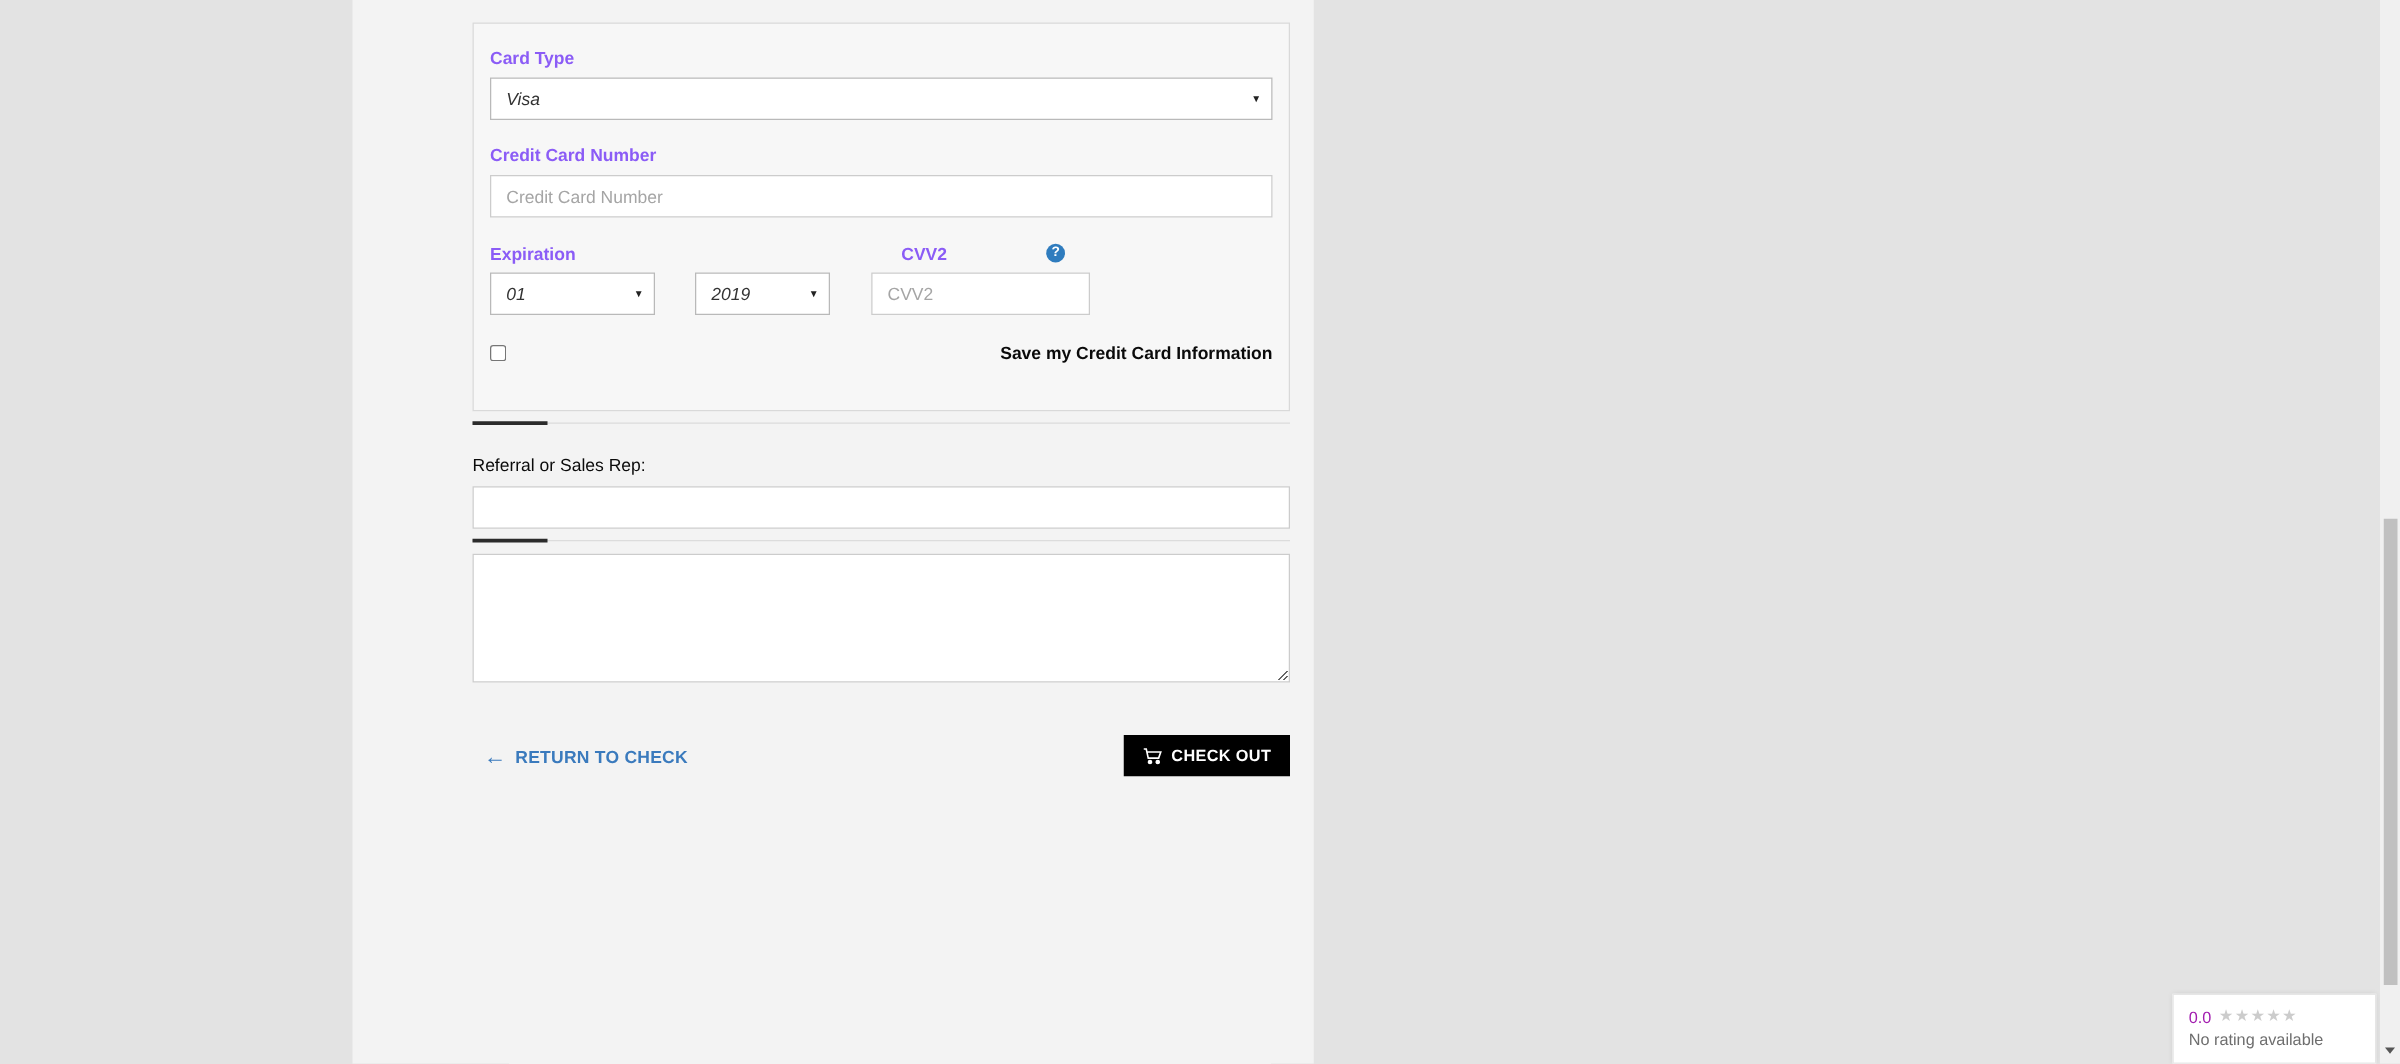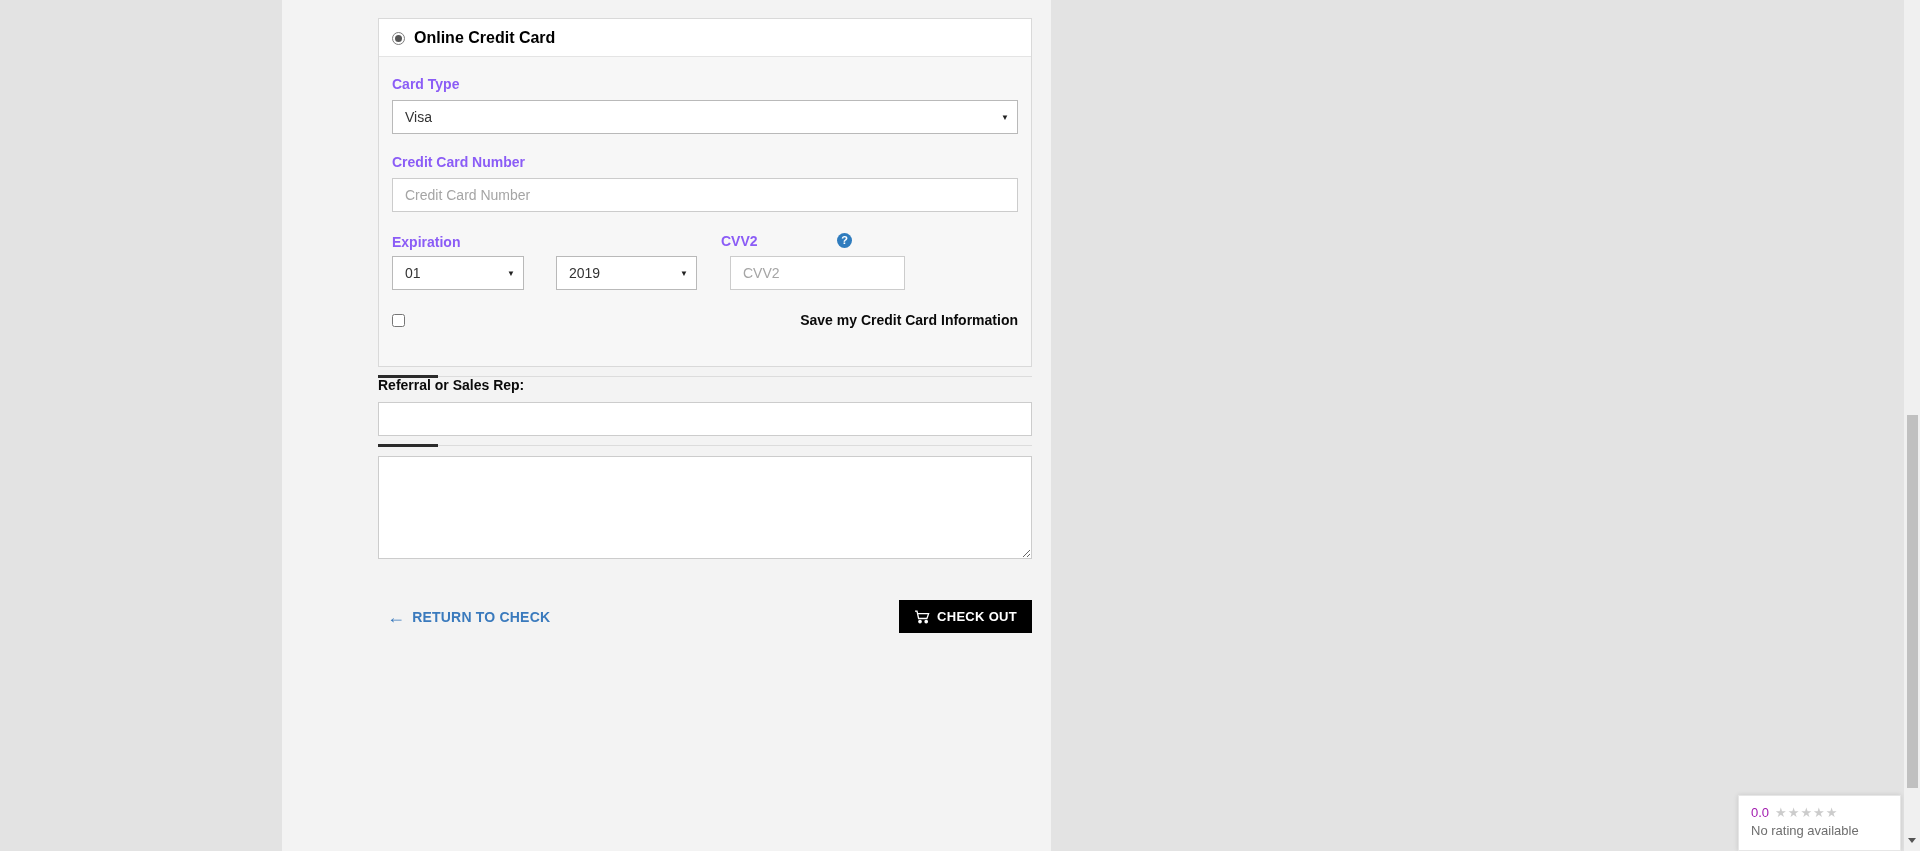--- a/index.html
+++ b/index.html
@@ -38,21 +38,21 @@
     border-radius:50%; background:#555;
   }
   .panel-title { font-size:16px; font-weight:bold; color:#000; }
   .panel-body { padding:19px 13px 38px; position:relative; }
   .fld-label { font-size:14px; font-weight:bold; color:#8b5cf6; margin-bottom:8px; }
   .select-wrap { position:relative; background:#fff; }
   select {
     -webkit-appearance:none; appearance:none;
     width:100%; height:34px; border:1px solid #b9b9b9; background:#fff;
     font-family:inherit; font-size:14px; color:#333; padding:0 24px 0 12px;
-    border-radius:0; outline:none;
+    border-radius:0; outline:none;font-style:italic;
   }
   .caret {
     position:absolute; right:9px; top:50%; transform:translateY(-50%);
     font-size:8px; color:#222; pointer-events:none;
   }
   .text-input {
     width:100%; height:34px; border:1px solid #cccccc; background:#fff;
     font-family:inherit; font-size:14px; color:#333; padding:0 12px; outline:none;
     border-radius:0;
   }
@@ -62,35 +62,35 @@
   .exp-labels { position:relative; height:17px; }
   .cvv-label { position:absolute; left:329px; top:0; }
   .help-icon {
     position:absolute; left:445px; top:0;
     width:15px; height:15px; border-radius:50%; background:#2f7cbe;
     color:#fff; font-size:11px; font-weight:bold; line-height:15px; text-align:center;
     cursor:pointer;
   }
   .exp-controls { display:flex; margin-top:6px; }
   .sel-month { width:132px;border-radius:11px; }
-  .sel-year  { width:141px; margin-left:32px; }
+  .sel-year  { width:108px; margin-left:32px; }
   .cvv-input { width:175px; margin-left:33px; }
   .save-row { margin-top:22px; display:flex; align-items:center; gap:9px;justify-content:space-between; }
   .save-row input[type=checkbox] { width:13px; height:13px; }
   .save-label { font-size:14px; font-weight:bold; color:#0a0a0a; }
   
   .section-title {
     margin-top:36px;
     font-size:29px; font-weight:300; color:#141414; letter-spacing:.2px;
   }
   .rule { margin-top:9px; border-bottom:1px solid #dcdcdc; position:relative; }
   .rule::before {
     content:''; position:absolute; left:0; top:-1px; width:60px; height:3px; background:#2b2b2b;
   }
-  .sub-label { font-size:14px; font-weight:bold; color:#0a0a0a; }
+  .sub-label { margin-top:25px; font-size:14px; font-weight:normal; color:#0a0a0a; }
   .wide-input { margin-top:9px; }
   textarea {
     margin-top:10px; width:100%; height:103px;
     border:1px solid #cccccc; background:#fff; outline:none;
     font-family:inherit; font-size:14px; color:#333; padding:6px 12px;
     resize:vertical; border-radius:0;
   }
   
   .actions { margin-top:37px; display:flex; justify-content:space-between; align-items:center; }
   .return-link {
@@ -134,24 +134,20 @@
   }
 </style>
 </head>
 <body>
 
 <div class="column">
   <div class="form-col">
 
     
     <div class="panel">
-      <div class="panel-header">
-        <span class="radio"></span>
-        <span class="panel-title">Online Credit Card</span>
-      </div>
       <div class="panel-body">
 
         <div class="fld-label">Card Type</div>
         <div class="select-wrap">
           <select>
             <option>Visa</option>
           </select>
           <span class="caret">▼</span>
         </div>
 

